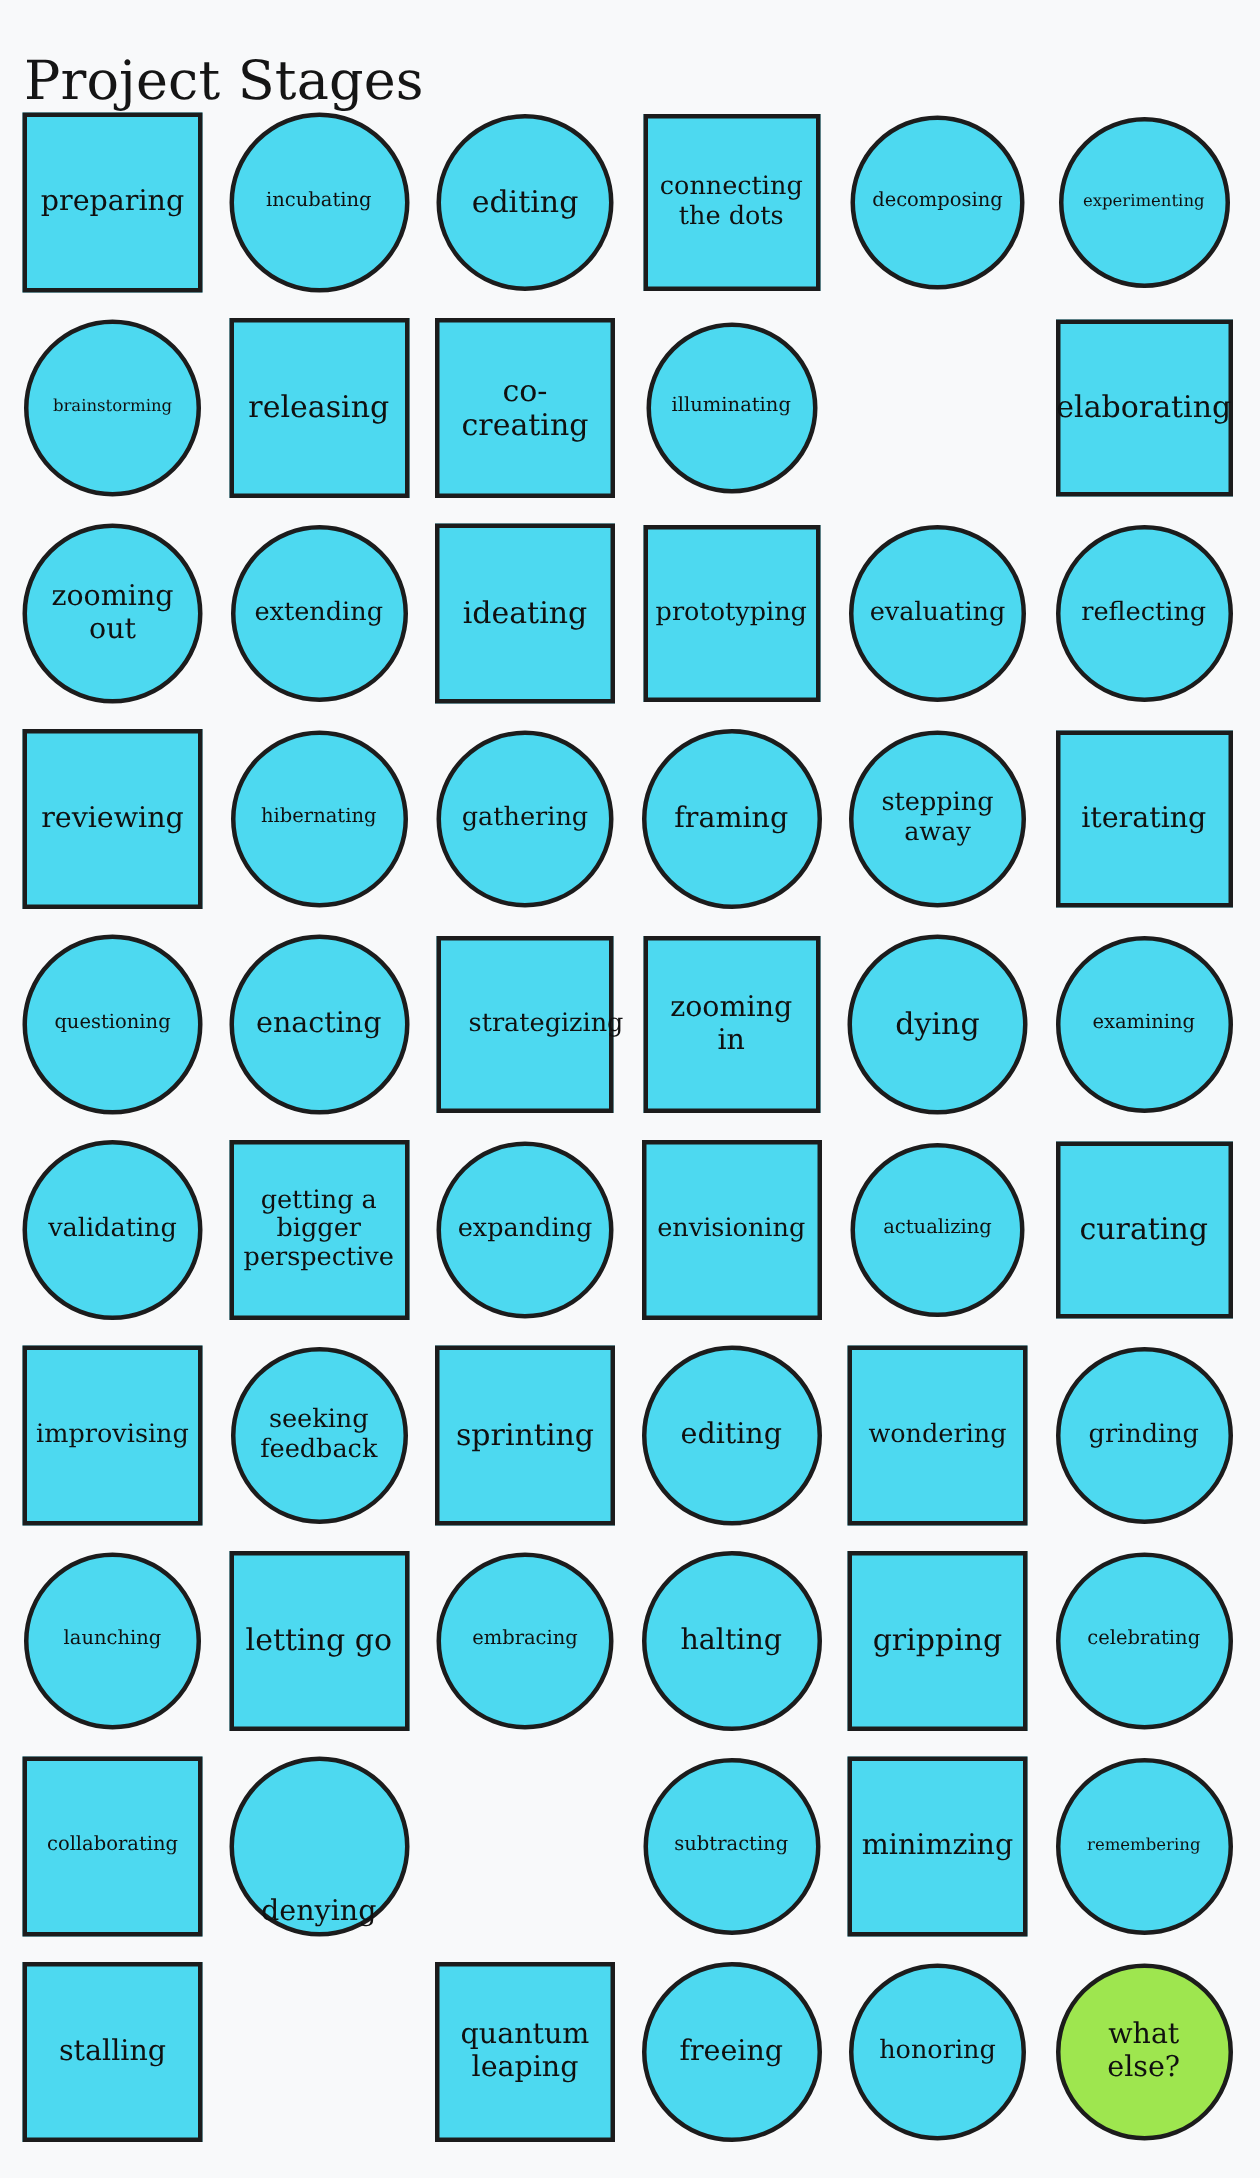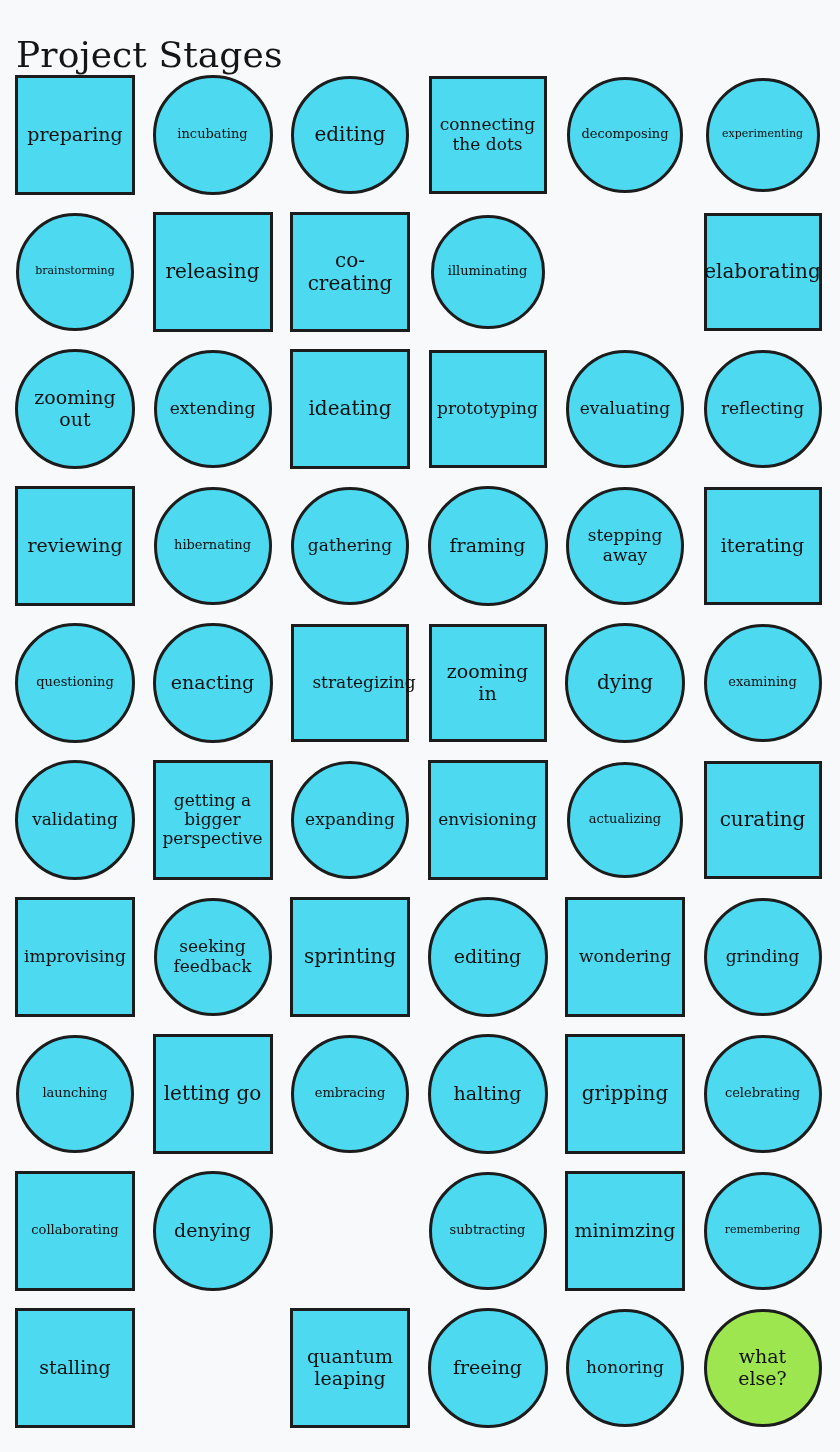--- a/index.html
+++ b/index.html
@@ -353,21 +353,21 @@
         </div>
       </div>
     </div>
     <div class="grid-row">
       <div class="stage-cell" style="left: 6.5px;">
         <div class="stage-shape square" style="width: 120px; height: 120px;">
           <span class="stage-label ts-sm">collaborating</span>
         </div>
       </div>
       <div class="stage-cell" style="left: 144px;">
-        <div class="stage-shape circle" style="width: 120px; height: 120px;">
+        <div class="stage-shape circle" style="width: 120px; height: 120px; align-items: flex-end;">
           <span class="stage-label ts-lg">denying</span>
         </div>
       </div>
       <div class="stage-cell" style="left: 419px;">
         <div class="stage-shape circle" style="width: 118px; height: 118px;">
           <span class="stage-label ts-sm">subtracting</span>
         </div>
       </div>
       <div class="stage-cell" style="left: 556.5px;">
         <div class="stage-shape square" style="width: 120px; height: 120px;">

